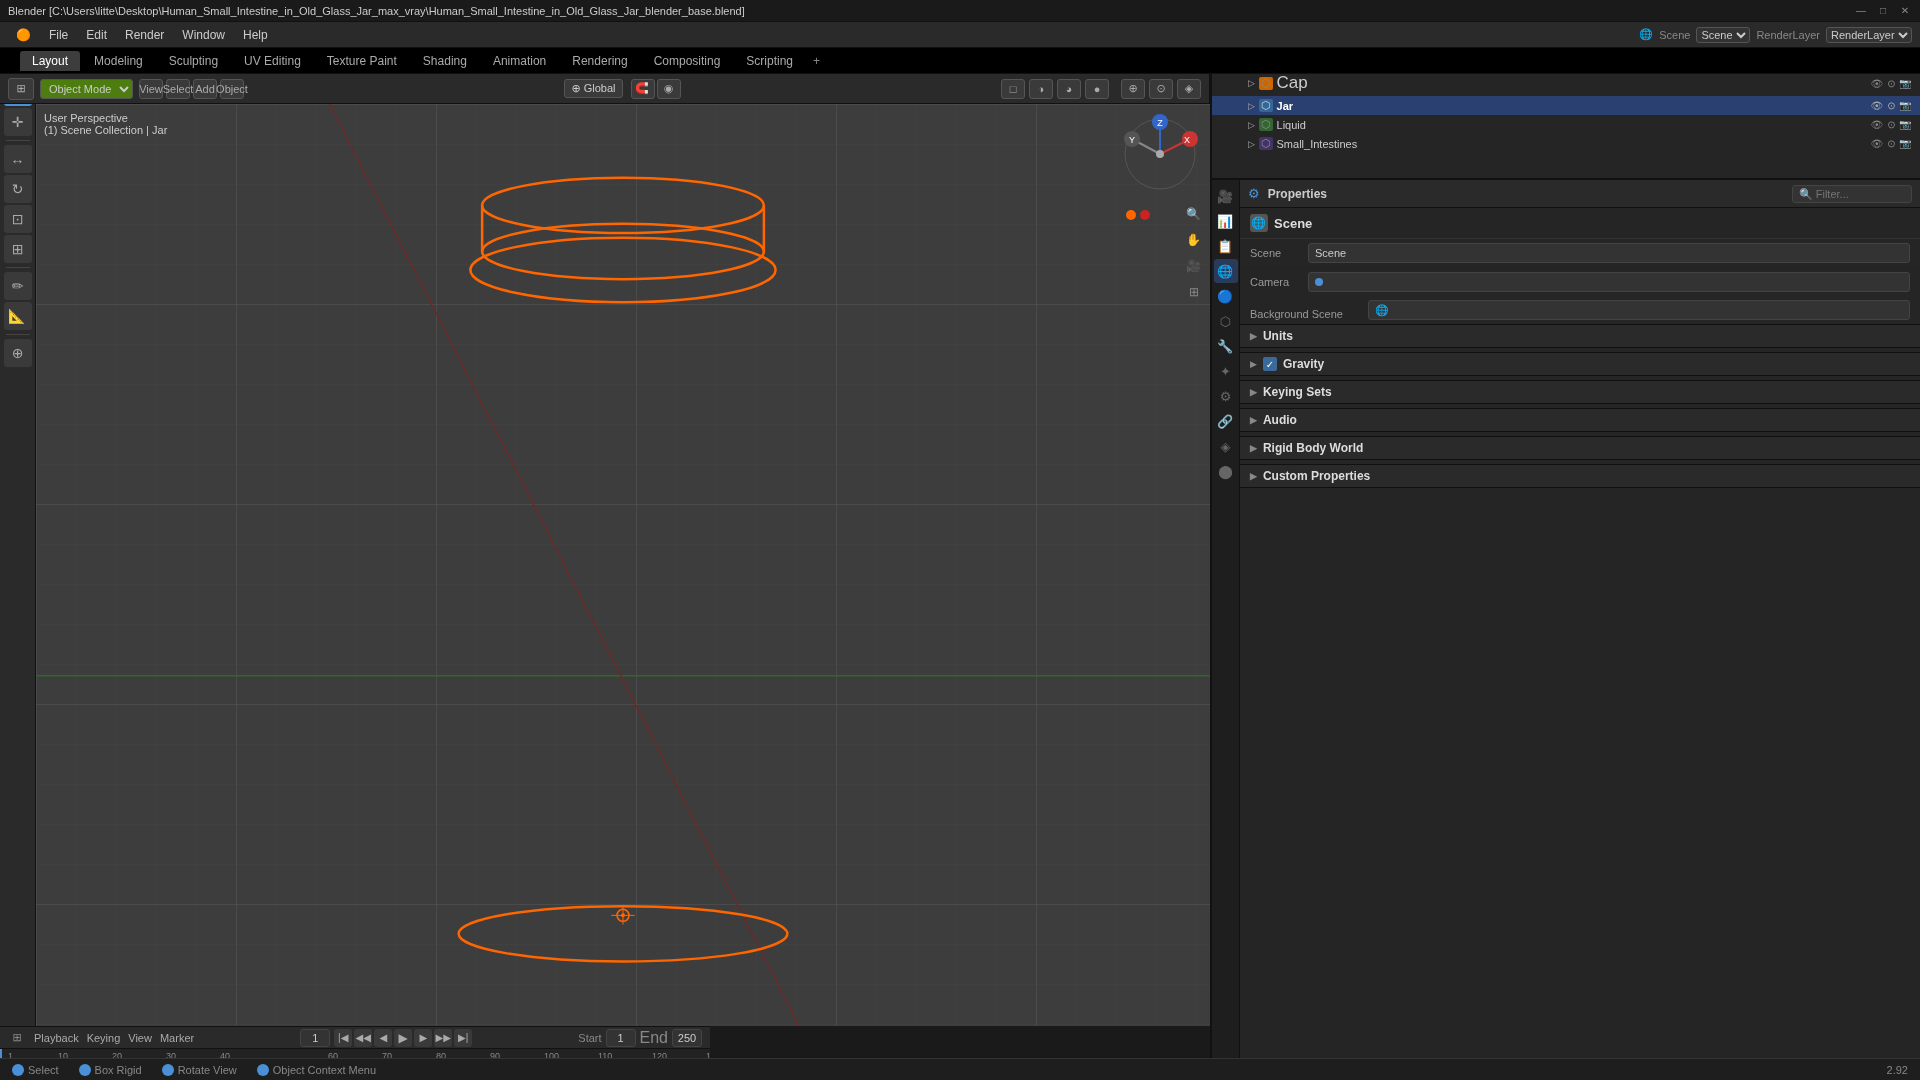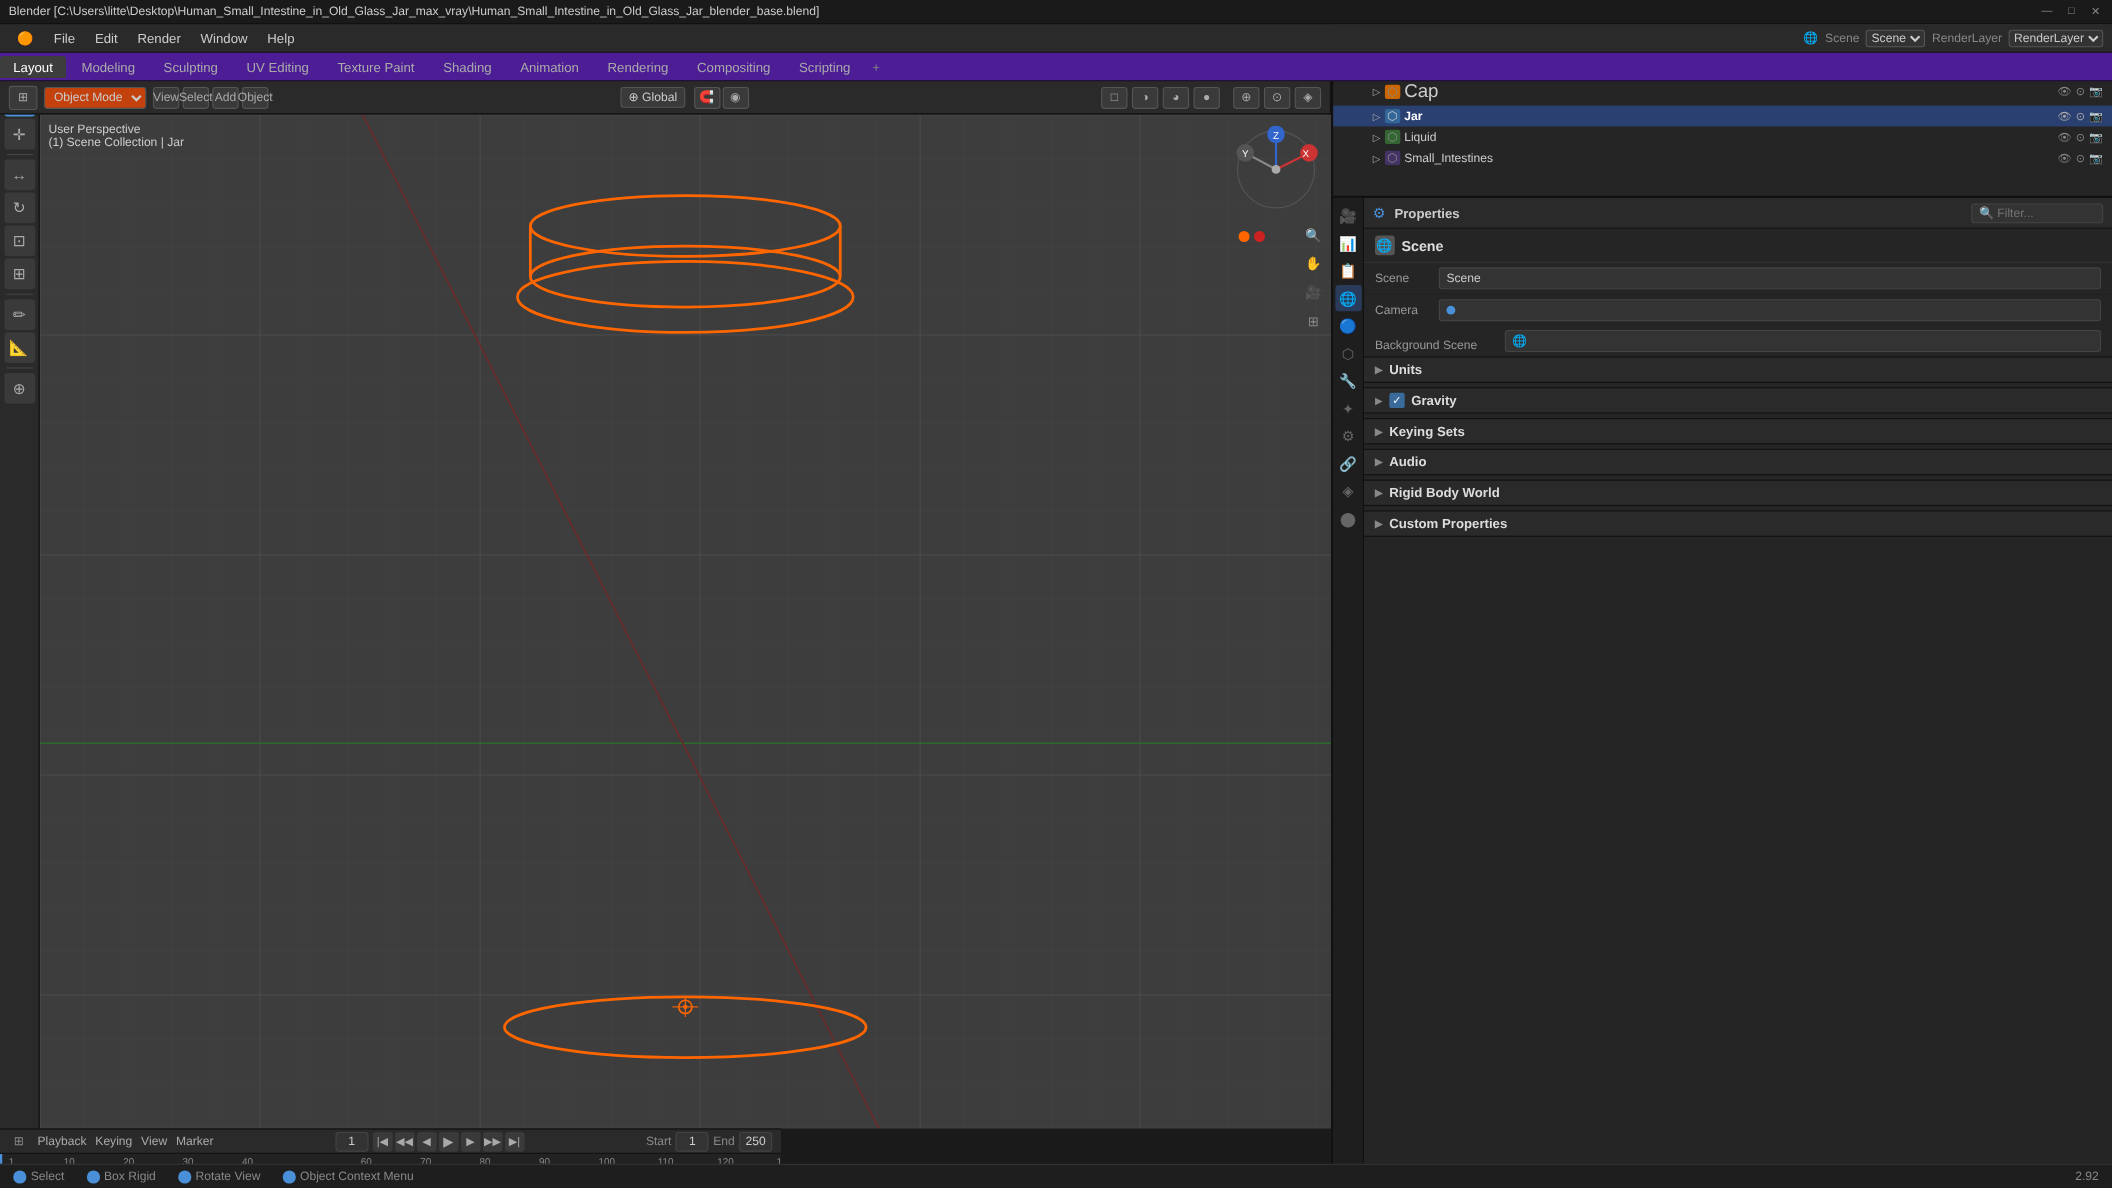--- a/index.html
+++ b/index.html
@@ -65,24 +65,24 @@
       font-size: 12px;
       cursor: pointer;
       border-radius: 3px;
     }
 
     
     #tab-bar {
       position: absolute;
       top: 48px; left: 0; right: 0;
       height: 26px;
-      background: #4c1d95;
-      display: flex;
-      align-items: center;
-      padding: 0 0;
+      background: #000000;
+      display: flex;
+      align-items: center;
+      padding: 0 20px;
       gap: 2px;
       z-index: 100;
       border-bottom: 1px solid #111;
     }
     .tab {
       padding: 3px 12px;
       color: #aaa;
       font-size: 12px;
       cursor: pointer;
       border-radius: 3px 3px 0 0;
@@ -385,21 +385,21 @@
   <div class="tab">Shading</div>
   <div class="tab">Animation</div>
   <div class="tab">Rendering</div>
   <div class="tab">Compositing</div>
   <div class="tab">Scripting</div>
   <div class="tab-add">+</div>
 </div>
 
 <div id="viewport-header" style="position:absolute;top:74px;left:0;right:710px;height:30px;background:#2a2a2a;display:flex;align-items:center;padding:0 8px;gap:6px;z-index:100;border-bottom:1px solid #111;">
   <div style="width:26px;height:22px;background:#3a3a3a;border:1px solid #555;border-radius:3px;display:flex;align-items:center;justify-content:center;cursor:pointer;font-size:11px;color:#aaa;">⊞</div>
-  <select style="background:#c2410c;border:1px solid #555;border-radius:3px;color:#ccc;font-size:11px;padding:2px 4px;">
+  <select style="background:#4d7c0f;border:1px solid #555;border-radius:3px;color:#ccc;font-size:11px;padding:2px 4px;">
     <option>Object Mode</option>
   </select>
   <div style="display:flex;gap:3px;">
     <div class="header-icon-btn">View</div>
     <div class="header-icon-btn">Select</div>
     <div class="header-icon-btn">Add</div>
     <div class="header-icon-btn">Object</div>
   </div>
   <div style="flex:1;display:flex;align-items:center;justify-content:center;gap:8px;">
     <div style="background:#3a3a3a;border:1px solid #555;border-radius:3px;padding:2px 6px;color:#ccc;font-size:11px;cursor:pointer;">⊕ Global</div>
@@ -704,21 +704,21 @@
         <div style="width:18px;height:18px;background:#3a3a3a;border-radius:3px;display:flex;align-items:center;justify-content:center;cursor:pointer;font-size:12px;color:#aaa;">▶</div>
         <div style="width:18px;height:18px;background:#3a3a3a;border-radius:3px;display:flex;align-items:center;justify-content:center;cursor:pointer;font-size:10px;color:#aaa;">▶</div>
         <div style="width:18px;height:18px;background:#3a3a3a;border-radius:3px;display:flex;align-items:center;justify-content:center;cursor:pointer;font-size:10px;color:#aaa;">▶▶</div>
         <div style="width:18px;height:18px;background:#3a3a3a;border-radius:3px;display:flex;align-items:center;justify-content:center;cursor:pointer;font-size:10px;color:#aaa;">▶|</div>
       </div>
     </div>
 
     <div style="display:flex;align-items:center;gap:4px;">
       <span style="color:#888;font-size:11px;">Start</span>
       <div style="width:30px;height:18px;background:#333;border:1px solid #444;border-radius:3px;display:flex;align-items:center;justify-content:center;color:#ccc;font-size:11px;cursor:pointer;">1</div>
-      <span style="color:#888;font-size:11px;">End</span>
+      <span style="color:#888;font-size:16px;">End</span>
       <div style="width:30px;height:18px;background:#333;border:1px solid #444;border-radius:3px;display:flex;align-items:center;justify-content:center;color:#ccc;font-size:11px;cursor:pointer;">250</div>
     </div>
   </div>
 
   <div id="timeline-ruler" style="background:#222;position:relative;flex:1;overflow:hidden;">
 
     <div style="position:absolute;left:0;top:0;bottom:0;width:2px;background:#4a90d9;"></div>
 
     <div style="position:absolute;top:2px;left:4px;font-size:9px;color:#888;display:flex;gap:0px;">
       <span style="position:absolute;left:4px;">1</span>

